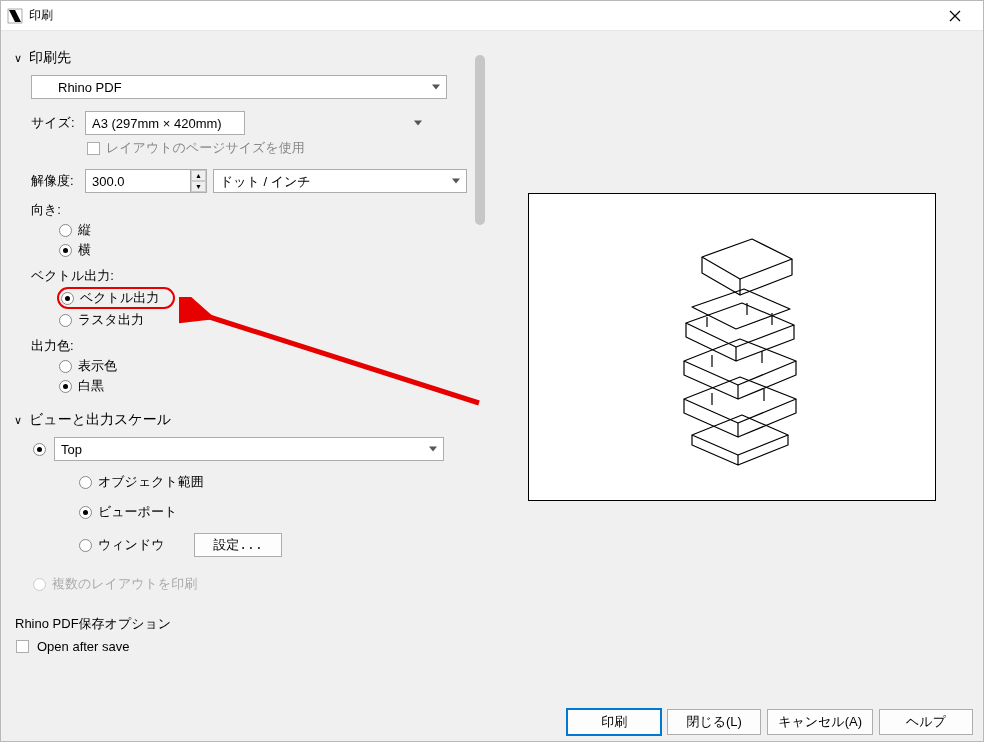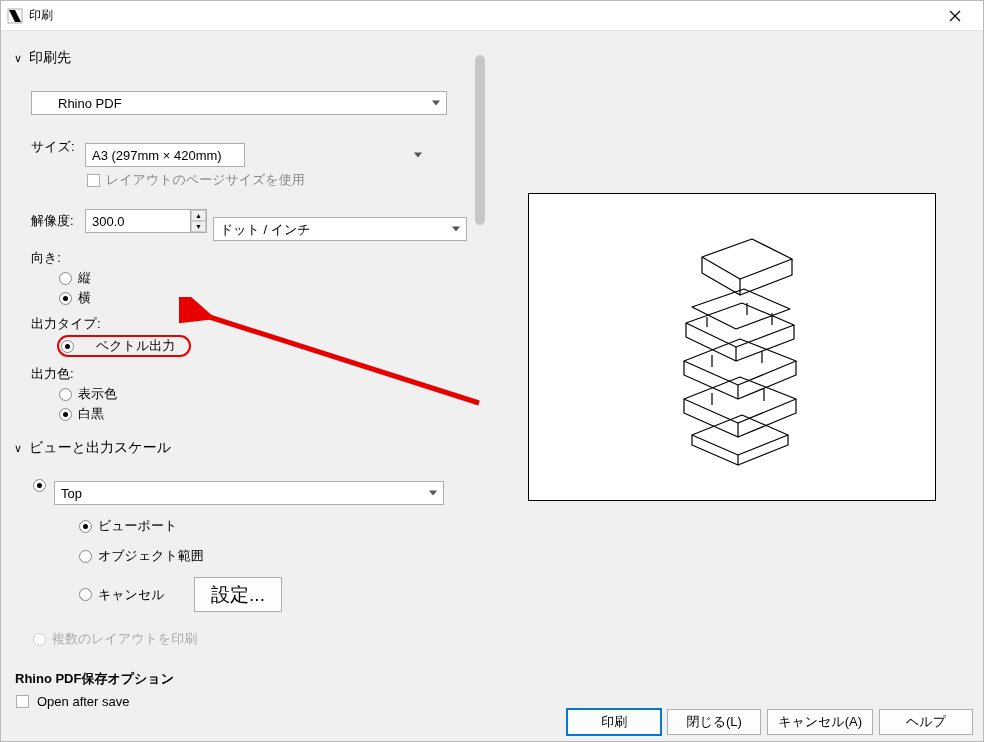--- a/index.html
+++ b/index.html
@@ -81,21 +81,21 @@
   select, input[type=text] {
     font-family: inherit;
     font-size: 13px;
     height: 24px;
     border: 1px solid #adadad;
     background: #fff;
     padding: 2px 22px 2px 6px;
     appearance: none;
     position:relative;
   }
-  .select-wrap { position: relative; display:inline-block;margin-top:16px; }
+  .select-wrap { position: relative; display:inline-block; }
   .select-wrap::after {
     content: "";
     position:absolute; right:7px; top:50%;
     width:0;height:0;
     border-left:4px solid transparent;
     border-right:4px solid transparent;
     border-top:5px solid #555;
     transform: translateY(-50%);
     pointer-events:none;
   }
@@ -128,21 +128,21 @@
   }
   .radio.sel::after{content:"";width:5px;height:5px;border-radius:50%;background:#000;}
   .radio.disabled{border-color:#ccc;}
   .radio.disabled + span{color:#aaa;}
 
   .highlight {
     border: 2px solid #e60000;
     border-radius: 11px;
     padding: 0 14px 0 2px;
     margin-left: 26px;
-    display:inline-flex; align-items:center; gap:22px;
+    display:inline-flex; align-items:center; gap:6px;
   }
 
   .view-row { display:flex; align-items:center; gap:8px; margin-left:22px;}
   .view-select { width:390px; }
   .view-select select { width:100%; }
   .view-select .grid-icon {
     position:absolute; left:4px; top:4px;
     width:15px;height:15px;
     background:
       linear-gradient(90deg,#d64 0 33%,#6b4 33% 66%,#48d 66% 100%),
@@ -150,26 +150,26 @@
     background-size:100% 50%,100% 50%;
     background-position:0 0,0 100%;
     background-repeat:no-repeat;
     border:1px solid #999;
   }
 
   .sub2 { margin-left: 40px; }
   .sub2 .radio-row { margin-top:12px; }
 
   .setbtn {
-    height:35px; width:88px;
+    height:24px; width:88px;
     border:1px solid #adadad; background:#fdfdfd;
-    cursor:pointer; font-family:Liberation Sans, sans-serif; font-size:19px;
-  }
-
-  .bottom-label { margin:22px 0 6px 4px;font-weight:bold;}
+    cursor:pointer; font-family:Liberation Mono, monospace; font-size:13px;
+  }
+
+  .bottom-label { margin:22px 0 6px 4px;}
   .bottom-chk-row{display:flex;align-items:center;gap:8px;margin-left:5px;}
 
   .footer {
     position:absolute; bottom:6px; right:10px;
     display:flex; gap:6px;
   }
   .footer button {
     height:26px; min-width:94px; padding:0 10px;
     border:1px solid #adadad; background:#fdfdfd;
     cursor:pointer; font-family:inherit; font-size:13px;
@@ -251,25 +251,29 @@
       <div class="group-label">向き:</div>
       <div class="radio-row">
           <span class="radio"></span>
           <span>縦</span>
         </div>
       <div class="radio-row">
           <span class="radio sel"></span>
           <span>横</span>
         </div>
 
-      <div class="group-label">出力タイプ:</div>
+      <div class="group-label">ベクトル出力:</div>
       <div class="highlight">
         <span class="radio sel" style="margin-left:0"></span>
         <span>ベクトル出力</span>
       </div>
+      <div class="radio-row">
+          <span class="radio"></span>
+          <span>ラスタ出力</span>
+        </div>
 
       <div class="group-label">出力色:</div>
       <div class="radio-row">
           <span class="radio"></span>
           <span>表示色</span>
         </div>
       <div class="radio-row">
           <span class="radio sel"></span>
           <span>白黒</span>
         </div>
@@ -281,30 +285,30 @@
     </div>
     <div class="view-row">
       <span class="radio sel"></span>
       <span class="select-wrap view-select">
         <span class="grid-icon"></span>
         <select><option>Top</option></select>
       </span>
     </div>
     <div class="sub2">
       <div class="radio-row">
+          <span class="radio"></span>
+          <span>オブジェクト範囲</span>
+        </div>
+      <div class="radio-row">
           <span class="radio sel"></span>
           <span>ビューポート</span>
         </div>
       <div class="radio-row">
-          <span class="radio"></span>
-          <span>オブジェクト範囲</span>
-        </div>
-      <div class="radio-row">
         <span class="radio"></span>
-        <span style="width:90px;">キャンセル</span>
+        <span style="width:90px;">ウィンドウ</span>
         <button class="setbtn">設定...</button>
       </div>
     </div>
     <div class="radio-row" style="margin-left:22px;margin-top:18px">
       <span class="radio disabled"></span>
       <span>複数のレイアウトを印刷</span>
     </div>
 
     <div class="bottom-label">Rhino PDF保存オプション</div>
     <div class="bottom-chk-row">

